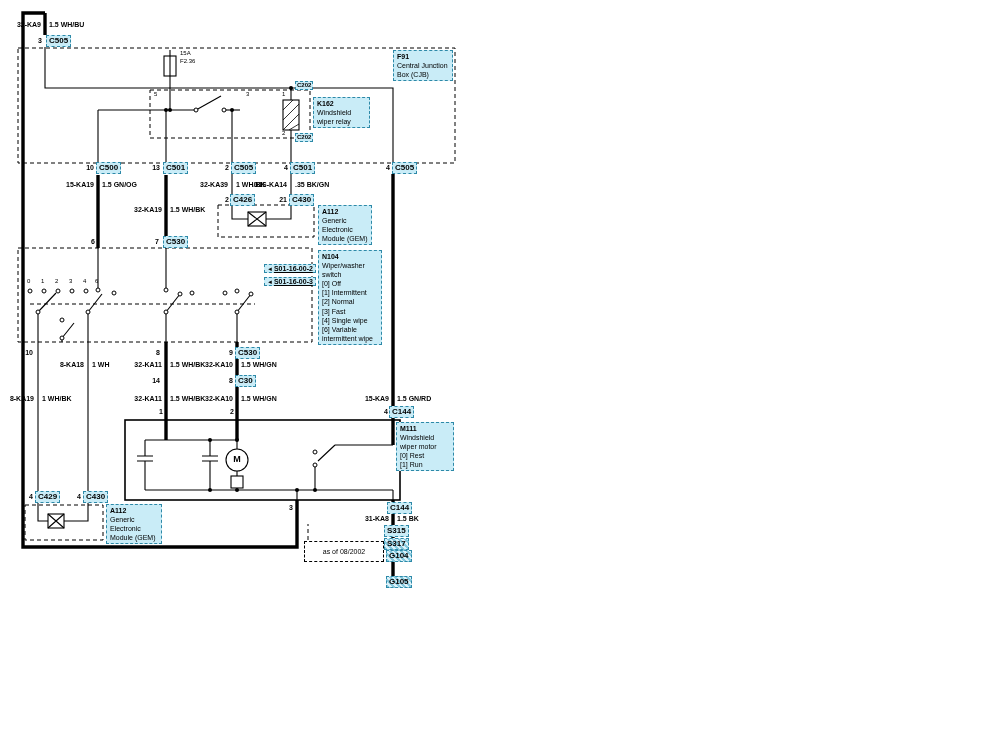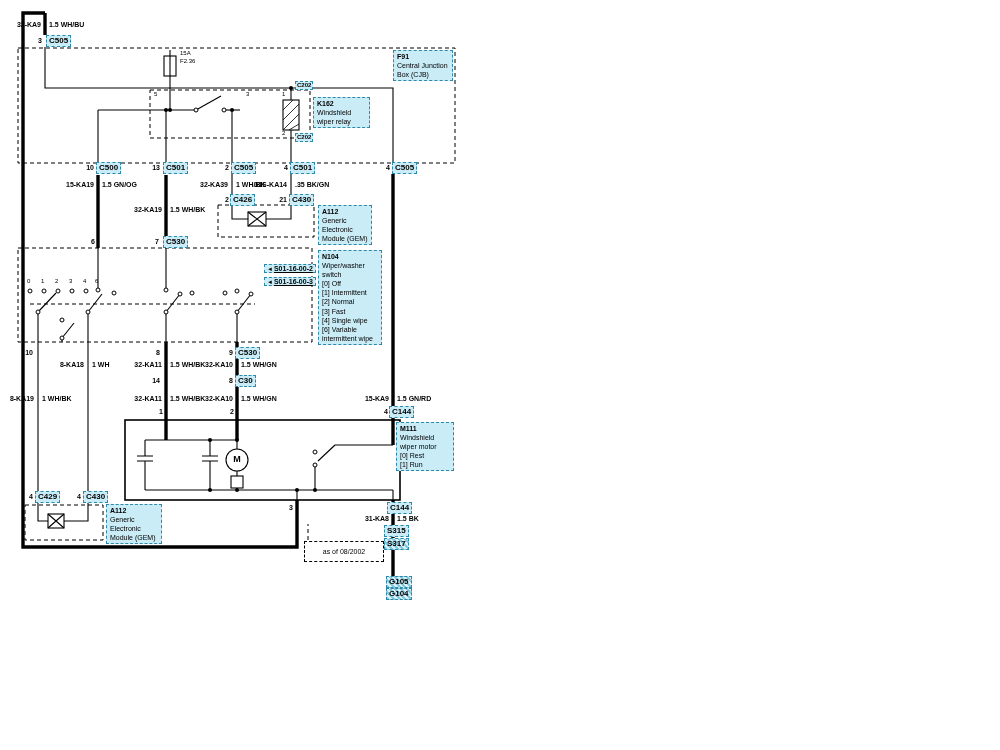--- a/index.html
+++ b/index.html
@@ -272,16 +272,16 @@
     <div>Generic Electronic Module (GEM)</div>
   </div>
 
   <div class="pin" style="left:280px;top:504px;width:13px">3</div>
   <div class="tag" style="left:387px;top:502px">C144</div>
   <div class="wl-l" style="left:359px;top:515px;width:30px">31-KA8</div>
   <div class="wl" style="left:397px;top:515px">1.5 BK</div>
   <div class="tag" style="left:384px;top:525px">S315</div>
   <div class="tag hatch" style="left:384px;top:538px">S317</div>
   <div class="note" style="left:304px;top:541px;width:80px;height:21px">as of 08/2002</div>
-  <div class="tag hatch" style="left:386px;top:588px">G104</div>
+  <div class="tag hatch" style="left:386px;top:550px">G104</div>
   <div class="tag hatch" style="left:386px;top:576px">G105</div>
 
 </div>
 
 </body></html>

